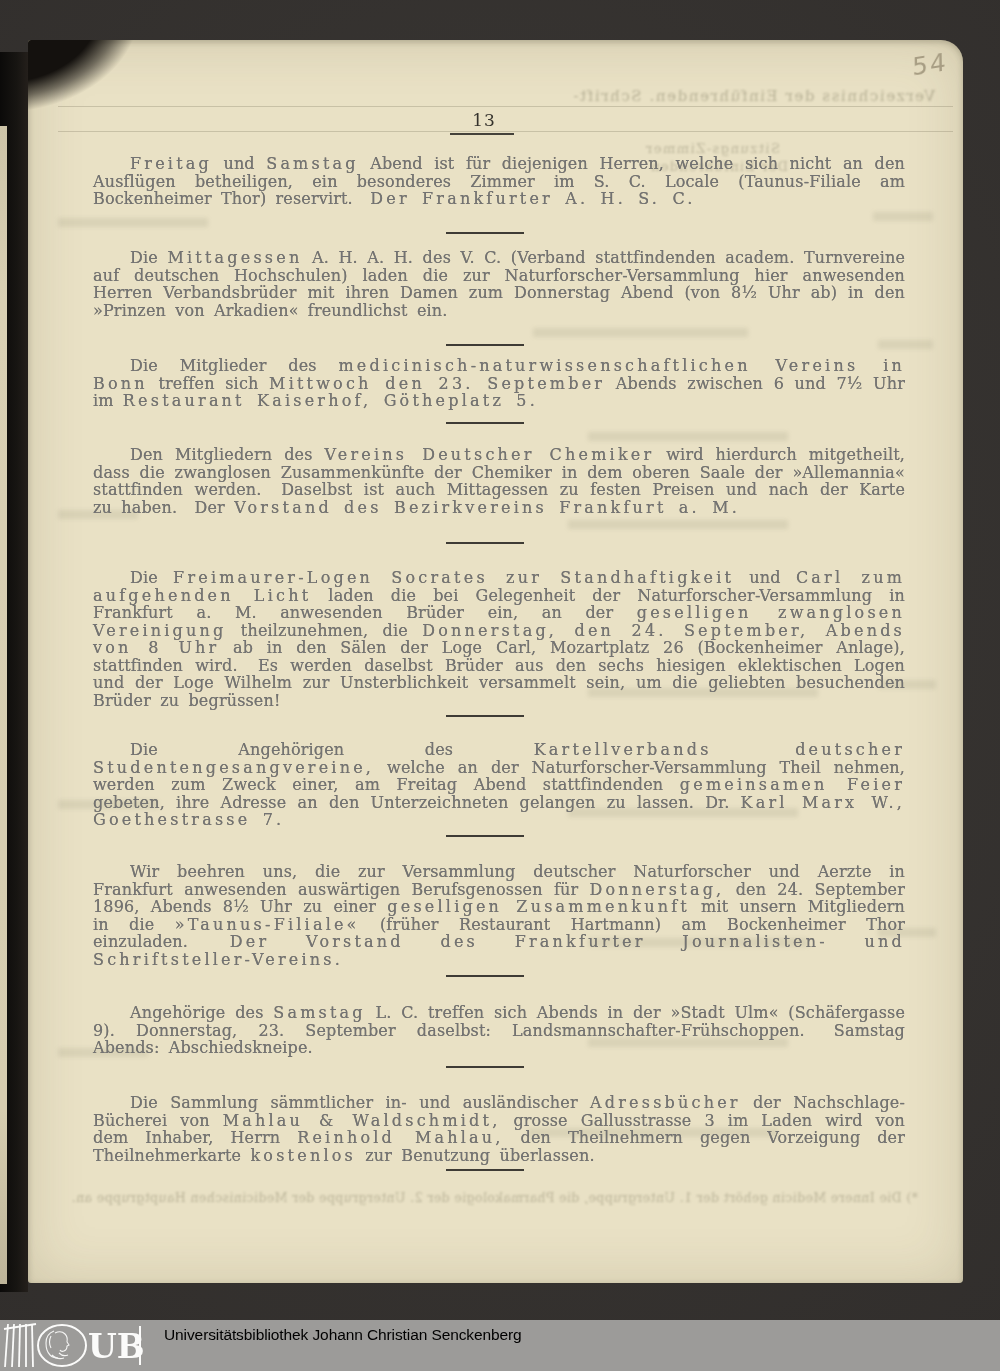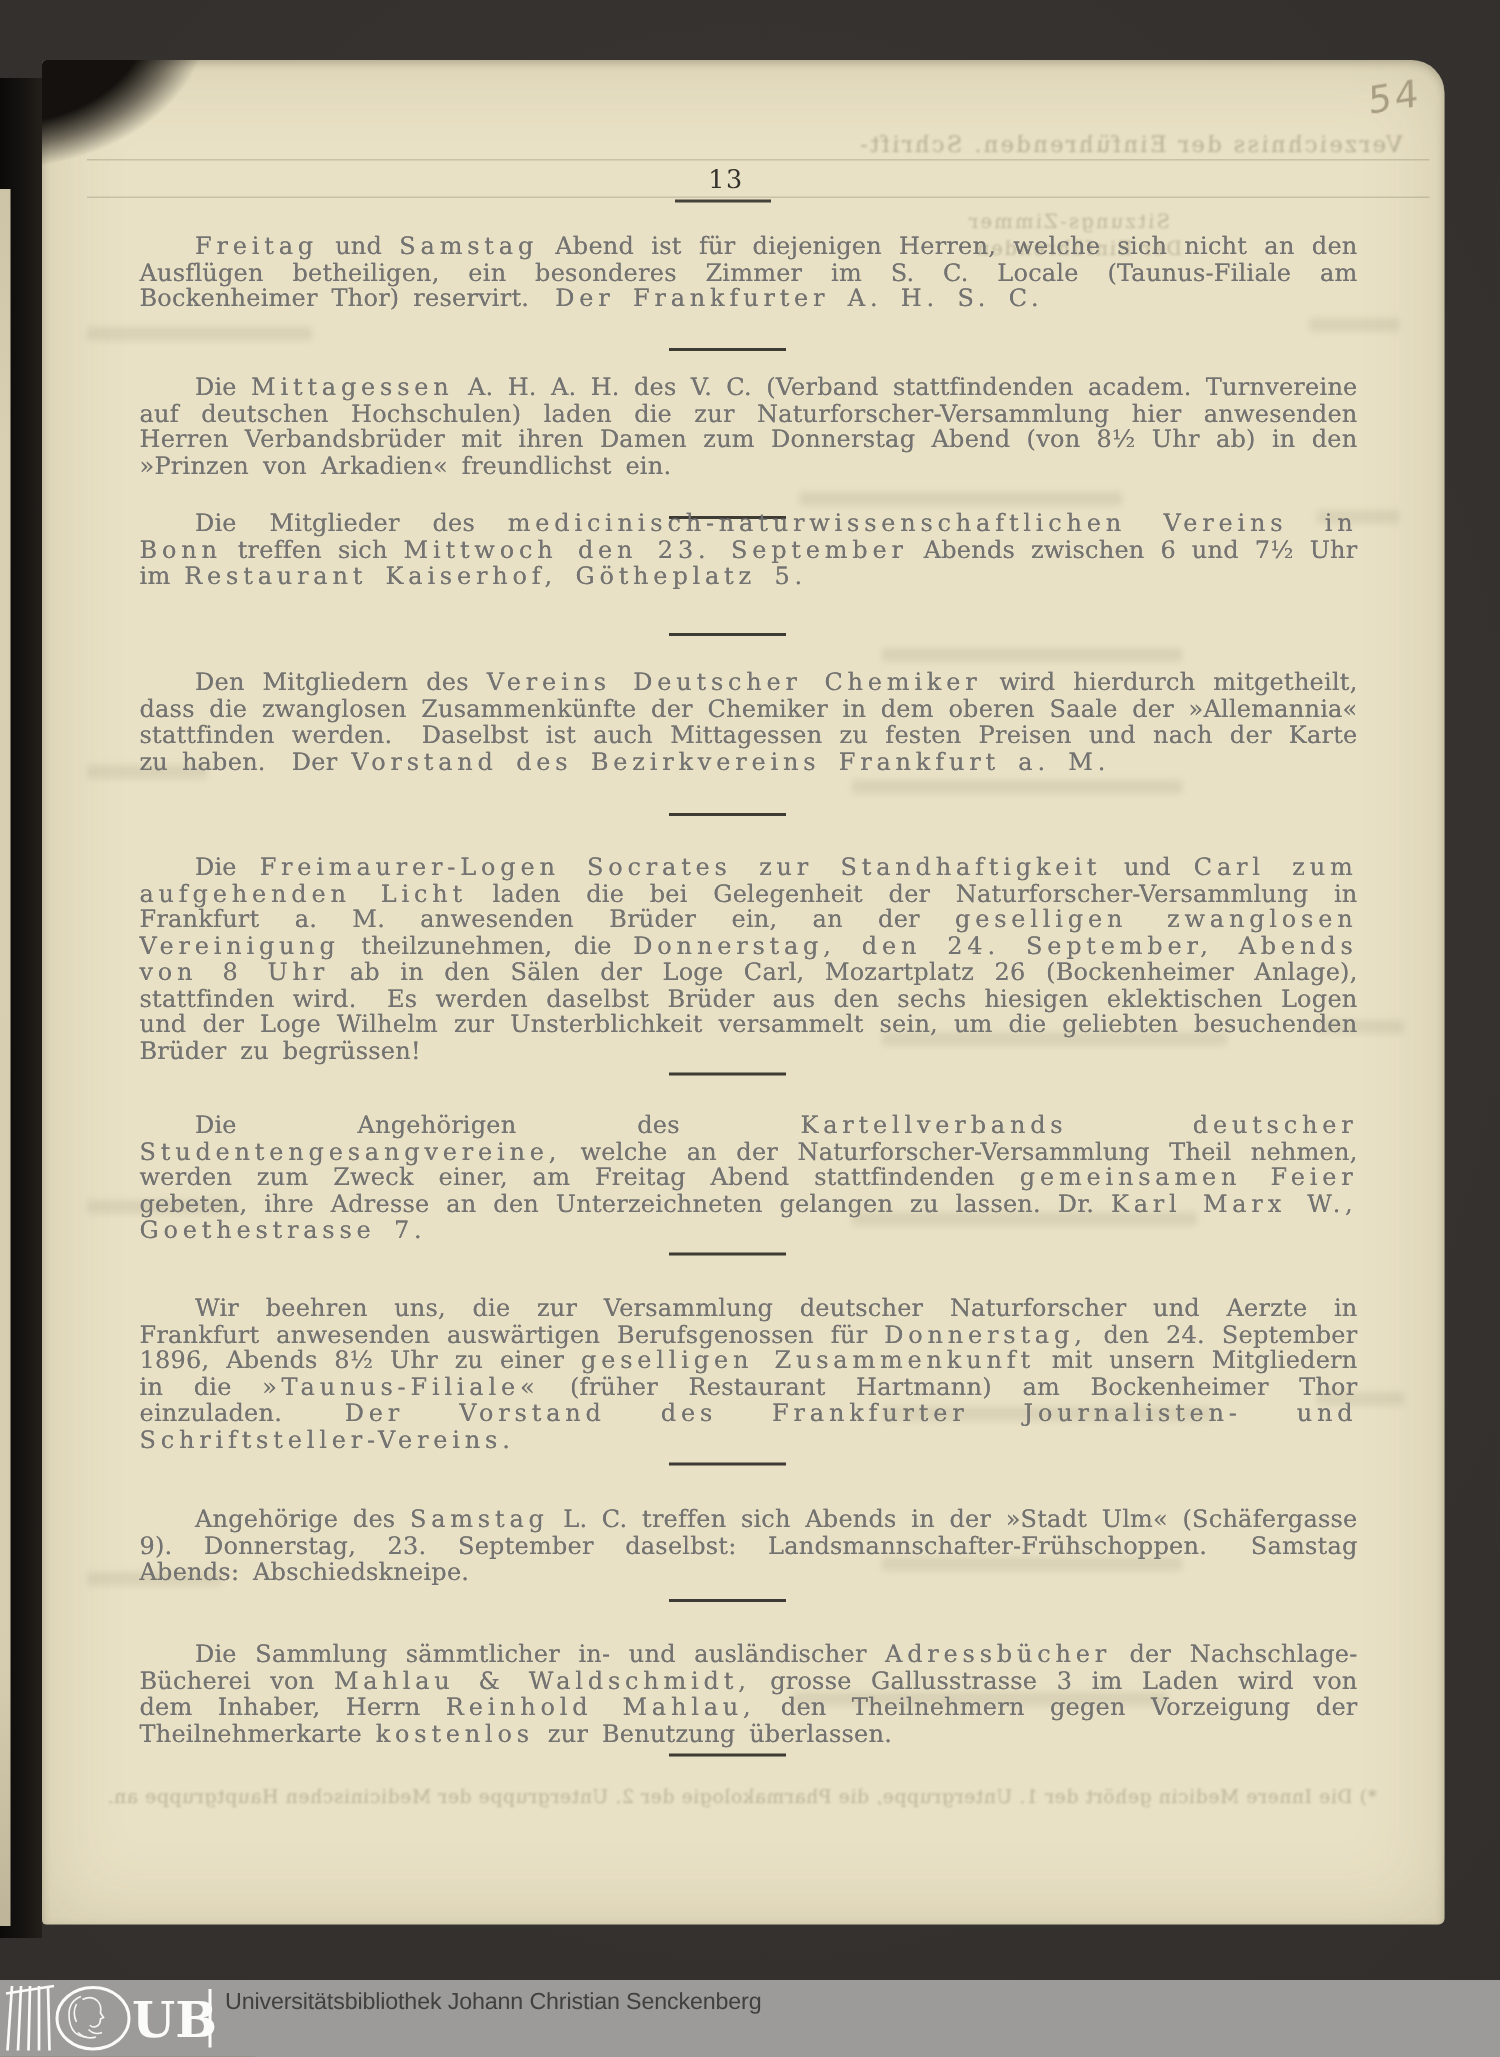--- a/index.html
+++ b/index.html
@@ -45,21 +45,21 @@
   .bleed-col2{left:585px;top:119px;width:175px;font-size:13px;letter-spacing:1.2px;color:rgba(124,119,94,.38);}
   .bleed-foot{left:45px;top:1150px;width:845px;font-size:12.5px;letter-spacing:.4px;
               color:rgba(124,119,94,.42);text-align:center;}
   .bleed-rule{position:absolute;height:1px;background:rgba(125,120,95,.30);filter:blur(.4px);}
   .blob{position:absolute;background:rgba(130,125,98,.15);filter:blur(2px);border-radius:2px;}
 
   
   .footer{position:absolute;left:0;bottom:0;width:1000px;height:51px;background:#9c9b99;
           display:flex;align-items:center;}
   .footer-logo{position:absolute;left:2px;top:2px;}
-  .footer-text{position:absolute;left:150px;top:5px;color:#404040;
+  .footer-text{position:absolute;left:164px;top:5px;color:#000000;
                font-family:"Liberation Sans","DejaVu Sans",sans-serif;
                font-size:15.5px;line-height:20px;letter-spacing:-.1px;}
 </style>
 </head>
 <body>
 
 <div class="stage">
   <div class="gutter"></div>
   <div class="page-edge-strip"></div>
 
@@ -92,21 +92,21 @@
 
     <div class="handwritten">54</div>
 
     <div class="pagenum">13</div>
     <div class="pagenum-rule"></div>
 
     <div class="par" style="top:115px"><span class="sperr">Freitag</span><span> und </span><span class="sperr">Samstag</span><span> Abend ist für diejenigen Herren, welche sich nicht an den Ausflügen betheiligen, ein besonderes Zimmer im S. C. Locale (Taunus-Filiale am Bockenheimer Thor) reservirt.  </span><span class="sperr">Der Frankfurter A. H. S. C.</span></div>
     <div class="sep" style="top:192px"></div>
     <div class="par" style="top:209px"><span>Die </span><span class="sperr">Mittagessen</span><span> A. H. A. H. des V. C. (Verband stattfindenden academ. Turnvereine auf deutschen Hochschulen) laden die zur Naturforscher-Versammlung hier anwesenden Herren Verbandsbrüder mit ihren Damen zum Donnerstag Abend (von 8½ Uhr ab) in den »Prinzen von Arkadien« freundlichst ein.</span></div>
     <div class="sep" style="top:304px"></div>
-    <div class="par" style="top:300px"><span>Die Mitglieder des </span><span class="sperr">medicinisch-naturwissenschaftlichen Vereins in Bonn</span><span> treffen sich </span><span class="sperr">Mittwoch den 23. September</span><span> Abends zwischen 6 und 7½ Uhr im </span><span class="sperr">Restaurant Kaiserhof, Götheplatz 5.</span></div>
+    <div class="par" style="top:317px"><span>Die Mitglieder des </span><span class="sperr">medicinisch-naturwissenschaftlichen Vereins in Bonn</span><span> treffen sich </span><span class="sperr">Mittwoch den 23. September</span><span> Abends zwischen 6 und 7½ Uhr im </span><span class="sperr">Restaurant Kaiserhof, Götheplatz 5.</span></div>
     <div class="sep" style="top:382px"></div>
     <div class="par" style="top:406px"><span>Den Mitgliedern des </span><span class="sperr">Vereins Deutscher Chemiker</span><span> wird hierdurch mitgetheilt, dass die zwanglosen Zusammenkünfte der Chemiker in dem oberen Saale der »Allemannia« stattfinden werden.  Daselbst ist auch Mittagessen zu festen Preisen und nach der Karte zu haben.  Der </span><span class="sperr">Vorstand des Bezirkvereins Frankfurt a. M.</span></div>
     <div class="sep" style="top:502px"></div>
     <div class="par" style="top:529px"><span>Die </span><span class="sperr">Freimaurer-Logen Socrates zur Standhaftigkeit</span><span> und </span><span class="sperr">Carl zum aufgehenden Licht</span><span> laden die bei Gelegenheit der Naturforscher-Versammlung in Frankfurt a. M. anwesenden Brüder ein, an der </span><span class="sperr">geselligen zwanglosen Vereinigung</span><span> theilzunehmen, die </span><span class="sperr">Donnerstag, den 24. September, Abends von 8 Uhr</span><span> ab in den Sälen der Loge Carl, Mozartplatz 26 (Bockenheimer Anlage), stattfinden wird.  Es werden daselbst Brüder aus den sechs hiesigen eklektischen Logen und der Loge Wilhelm zur Unsterblichkeit versammelt sein, um die geliebten besuchenden Brüder zu begrüssen!</span></div>
     <div class="sep" style="top:675px"></div>
     <div class="par" style="top:701px"><span>Die Angehörigen des </span><span class="sperr">Kartellverbands deutscher Studentengesangvereine,</span><span> welche an der Naturforscher-Versammlung Theil nehmen, werden zum Zweck einer, am Freitag Abend stattfindenden </span><span class="sperr">gemeinsamen Feier</span><span> gebeten, ihre Adresse an den Unterzeichneten gelangen zu lassen. Dr. </span><span class="sperr">Karl Marx W., Goethestrasse 7.</span></div>
     <div class="sep" style="top:795px"></div>
     <div class="par" style="top:823px"><span>Wir beehren uns, die zur Versammlung deutscher Naturforscher und Aerzte in Frankfurt anwesenden auswärtigen Berufsgenossen für </span><span class="sperr">Donnerstag,</span><span> den 24. September 1896, Abends 8½ Uhr zu einer </span><span class="sperr">geselligen Zusammenkunft</span><span> mit unsern Mitgliedern in die </span><span class="sperr">»Taunus-Filiale«</span><span> (früher Restaurant Hartmann) am Bockenheimer Thor einzuladen.  </span><span class="sperr">Der Vorstand des Frankfurter Journalisten- und Schriftsteller-Vereins.</span></div>
     <div class="sep" style="top:935px"></div>
     <div class="par" style="top:964px"><span>Angehörige des </span><span class="sperr">Samstag</span><span> L. C. treffen sich Abends in der »Stadt Ulm« (Schäfergasse 9). Donnerstag, 23. September daselbst: Landsmannschafter-Frühschoppen.  Samstag Abends: Abschiedskneipe.</span></div>

